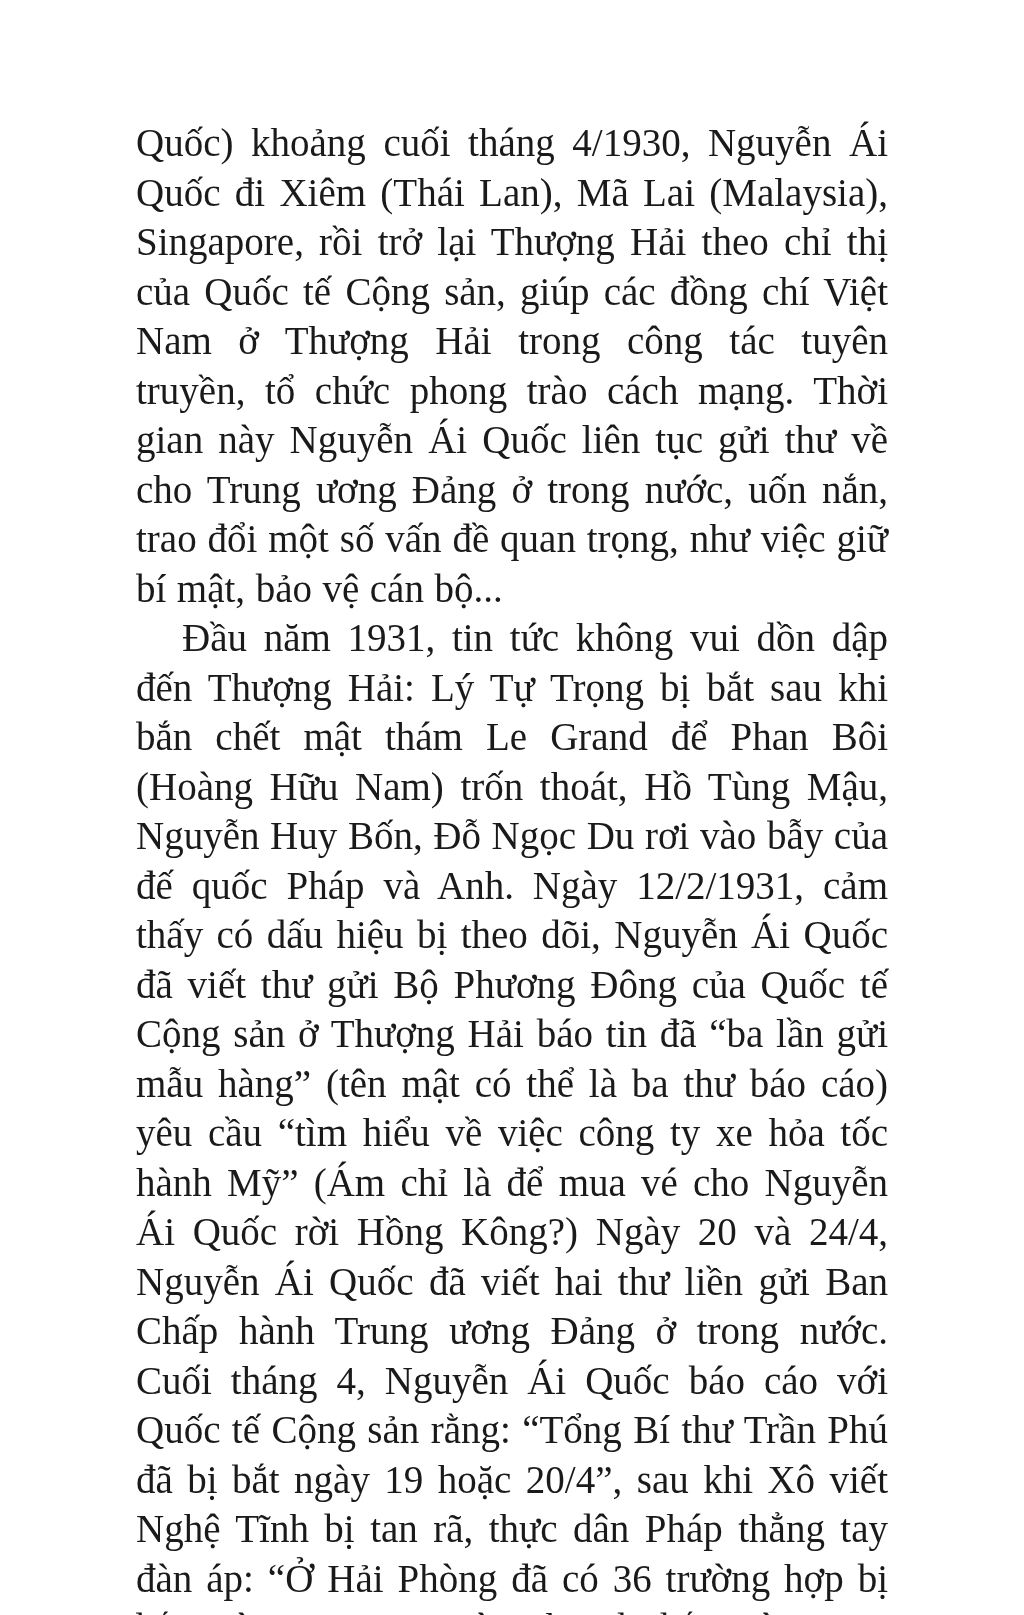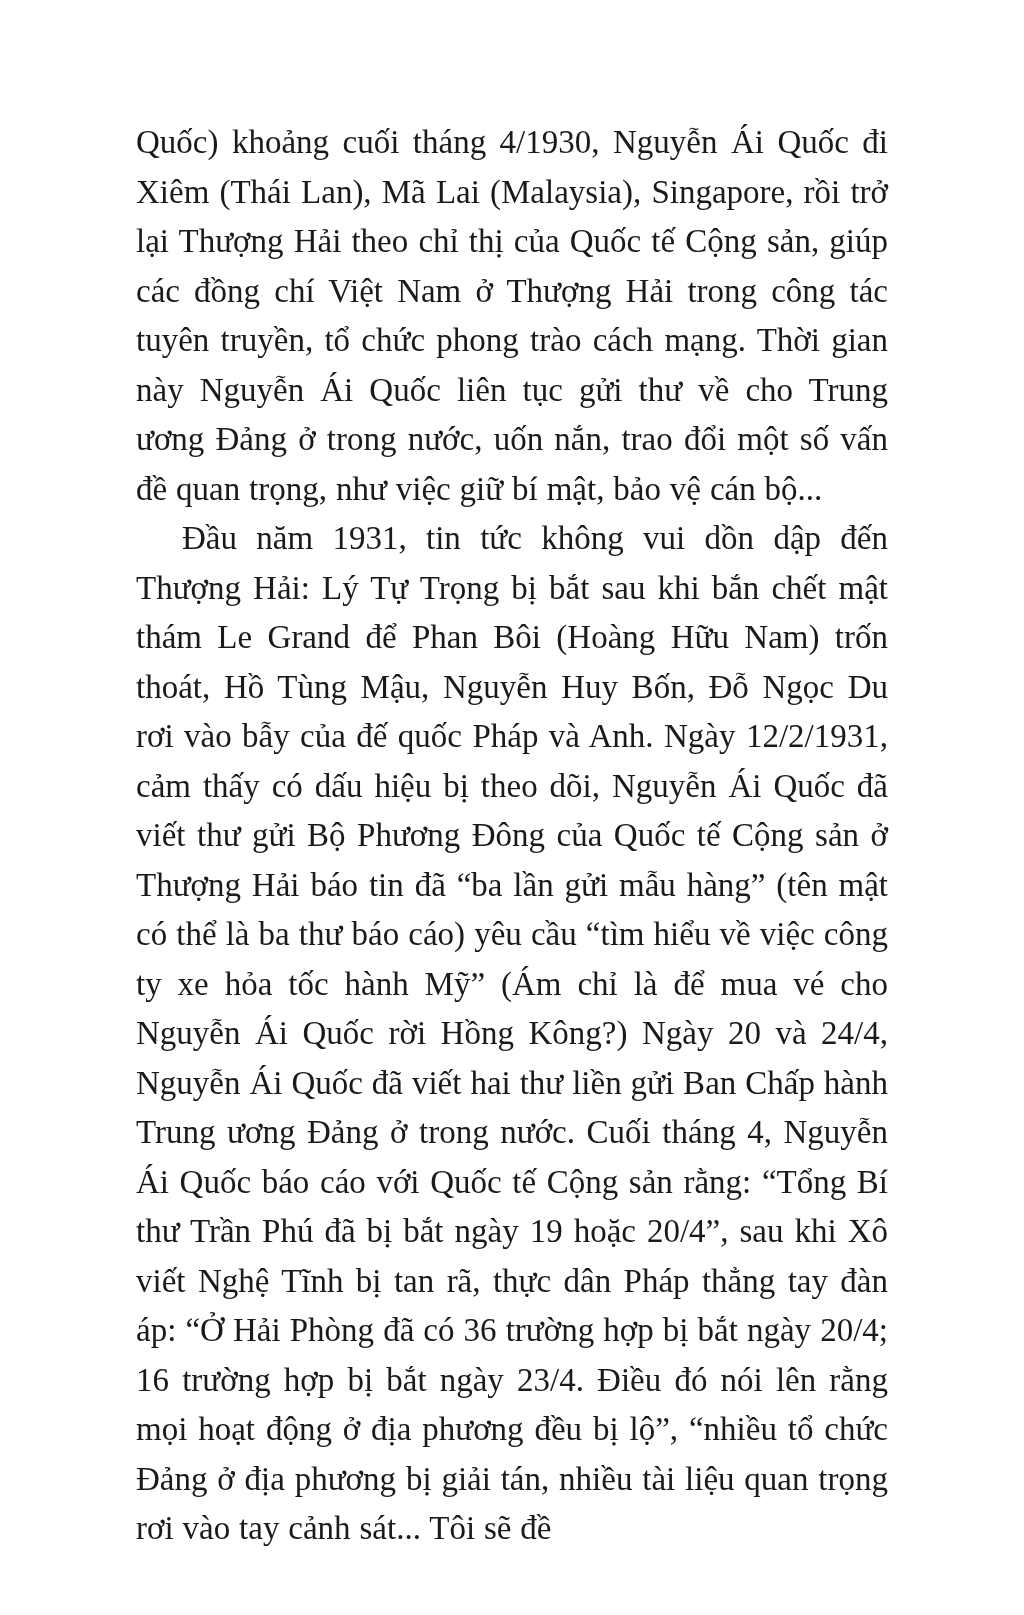--- a/index.html
+++ b/index.html
@@ -17,21 +17,21 @@
   }
   .text-column {
     position: absolute;
     left: 136px;
     top: 118px;
     width: 752px;
   }
   p.body-par {
     margin: 0;
     font-family: "Liberation Serif", "DejaVu Serif", serif;
-    font-size: 33px;
+    font-size: 39px;
     line-height: 49.5px;
     color: #1a1a1a;
     text-align: justify;
     text-justify: inter-word;
     word-spacing: 0.02em;
     hyphens: none;
   }
   p.body-par.indent {
     text-indent: 46px;
   }

